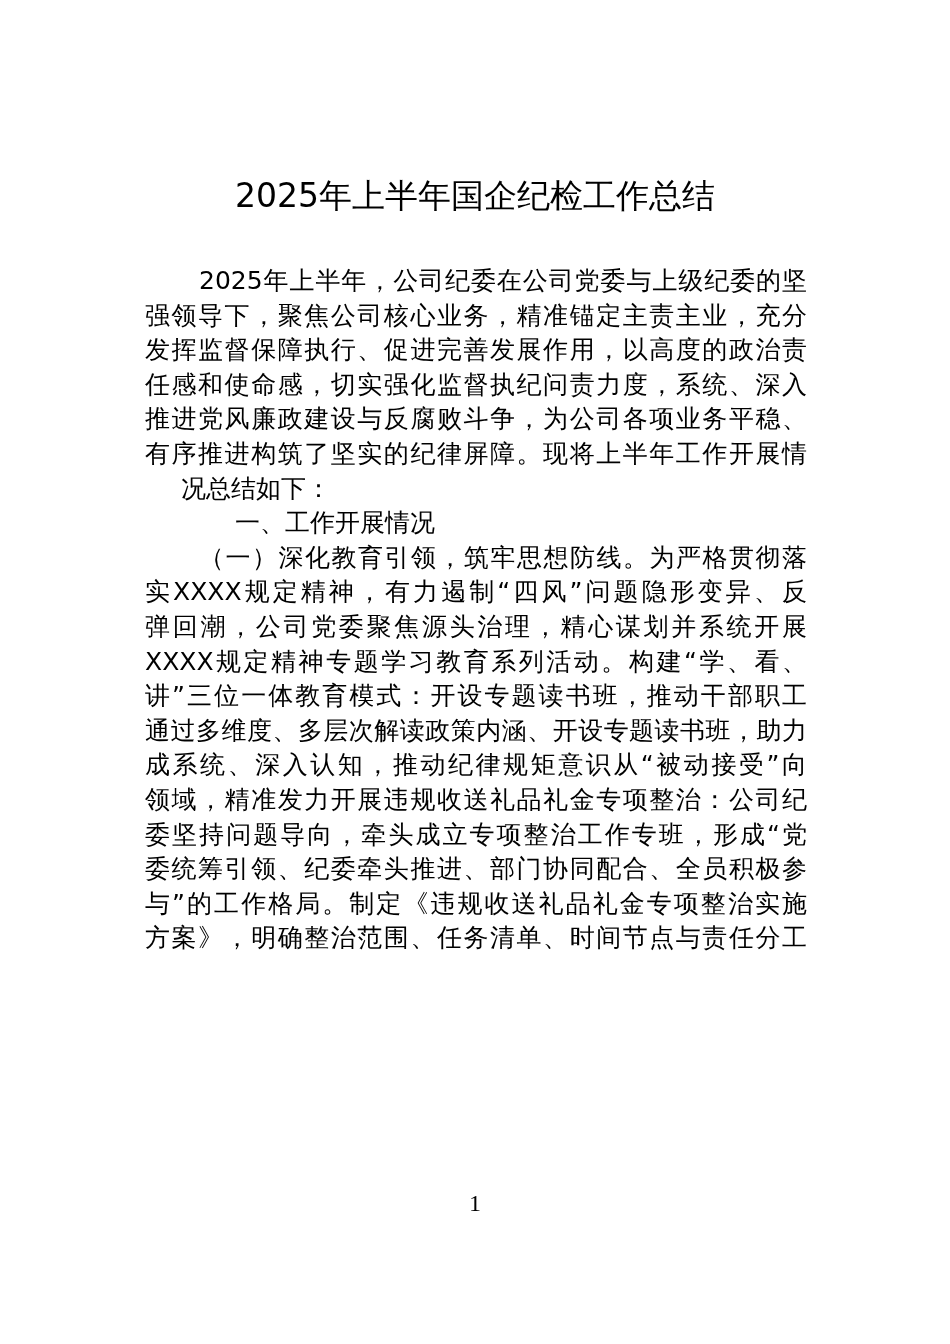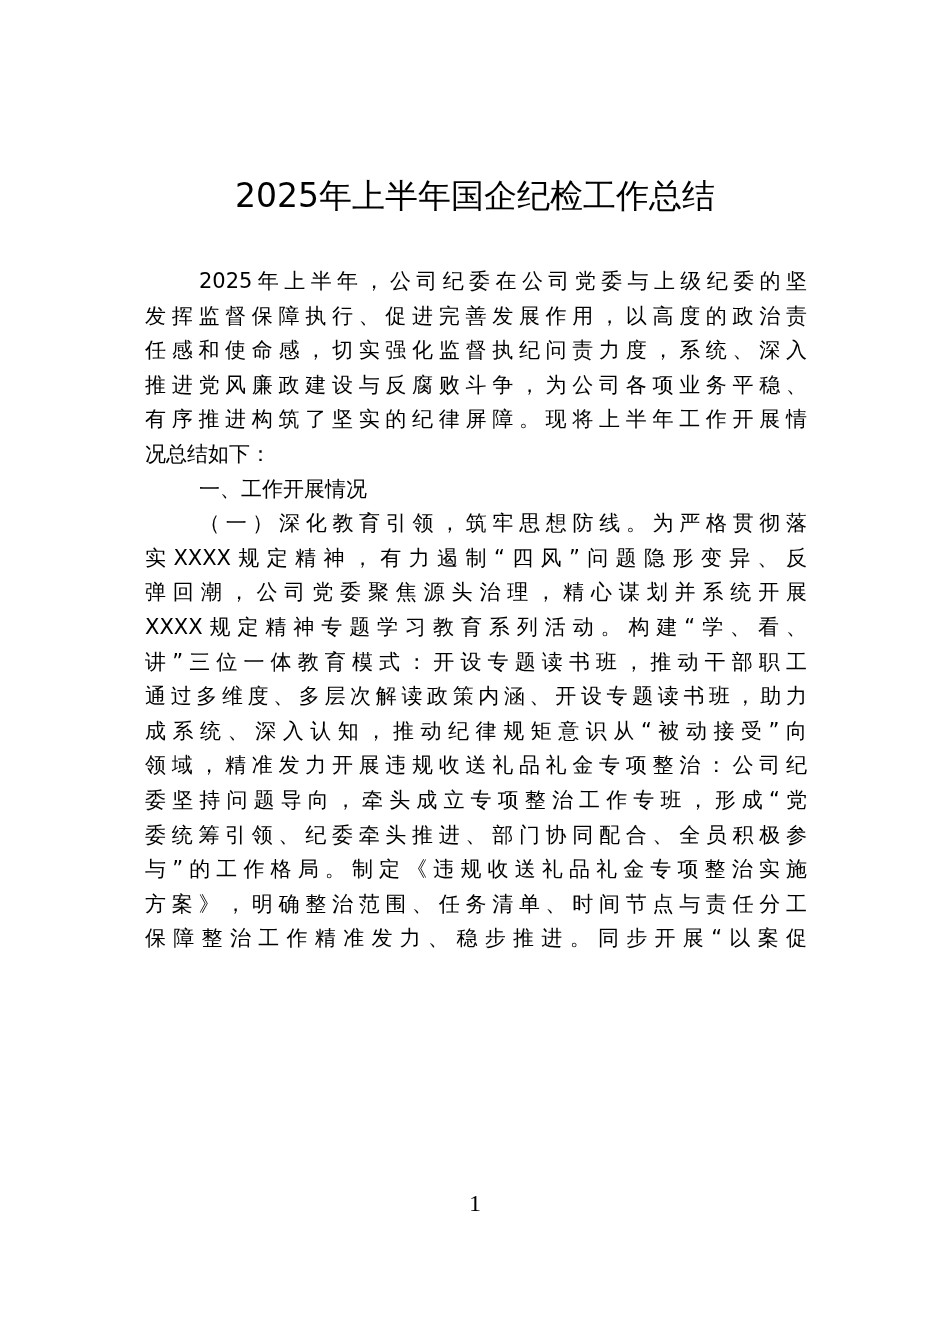--- a/index.html
+++ b/index.html
@@ -36,28 +36,29 @@
     }
     .body-text {
       position: absolute;
       top: 264px;
       left: 145px;
       width: 662px;
     }
     .line {
       height: 34.6px;
       line-height: 34.6px;
-      font-size: 21px;
+      font-size: 25px;
       white-space: nowrap;
       text-align: justify;
       text-align-last: justify;
       letter-spacing: 0px;
     }
     .line.last {
       text-align-last: left;
+      margin-left: 36px;
     }
     .line.indent {
       padding-left: 54px;
     }
     .page-number {
       position: absolute;
       top: 1186px;
       left: 0;
       width: 950px;
       text-align: center;
@@ -67,20 +68,21 @@
     }
   </style>
 </head>
 <body>
 
 <div class="page">
   <div class="title">2025年上半年国企纪检工作总结</div>
 
   <div class="body-text">
     <div class="line indent">2025年上半年，公司纪委在公司党委与上级纪委的坚</div>
+    <div class="line">强领导下，聚焦公司核心业务，精准锚定主责主业，充分</div>
     <div class="line">发挥监督保障执行、促进完善发展作用，以高度的政治责</div>
     <div class="line">任感和使命感，切实强化监督执纪问责力度，系统、深入</div>
     <div class="line">推进党风廉政建设与反腐败斗争，为公司各项业务平稳、</div>
     <div class="line">有序推进构筑了坚实的纪律屏障。现将上半年工作开展情</div>
     <div class="line last">况总结如下：</div>
 
     <div class="line indent last">一、工作开展情况</div>
 
     <div class="line indent">（一）深化教育引领，筑牢思想防线。为严格贯彻落</div>
     <div class="line">实XXXX规定精神，有力遏制“四风”问题隐形变异、反</div>
@@ -88,17 +90,16 @@
     <div class="line">XXXX规定精神专题学习教育系列活动。构建“学、看、</div>
     <div class="line">讲”三位一体教育模式：开设专题读书班，推动干部职工</div>
     <div class="line">通过多维度、多层次解读政策内涵、开设专题读书班，助力</div>
     <div class="line">成系统、深入认知，推动纪律规矩意识从“被动接受”向</div>
 
     <div class="line">领域，精准发力开展违规收送礼品礼金专项整治：公司纪</div>
     <div class="line">委坚持问题导向，牵头成立专项整治工作专班，形成“党</div>
     <div class="line">委统筹引领、纪委牵头推进、部门协同配合、全员积极参</div>
     <div class="line">与”的工作格局。制定《违规收送礼品礼金专项整治实施</div>
     <div class="line">方案》，明确整治范围、任务清单、时间节点与责任分工</div>
-    <div class="line">保障整治工作精准发力、稳步推进。同步开展“以案促</div>
   </div>
 
   <div class="page-number">1</div>
 </div>
 
 </body></html>

